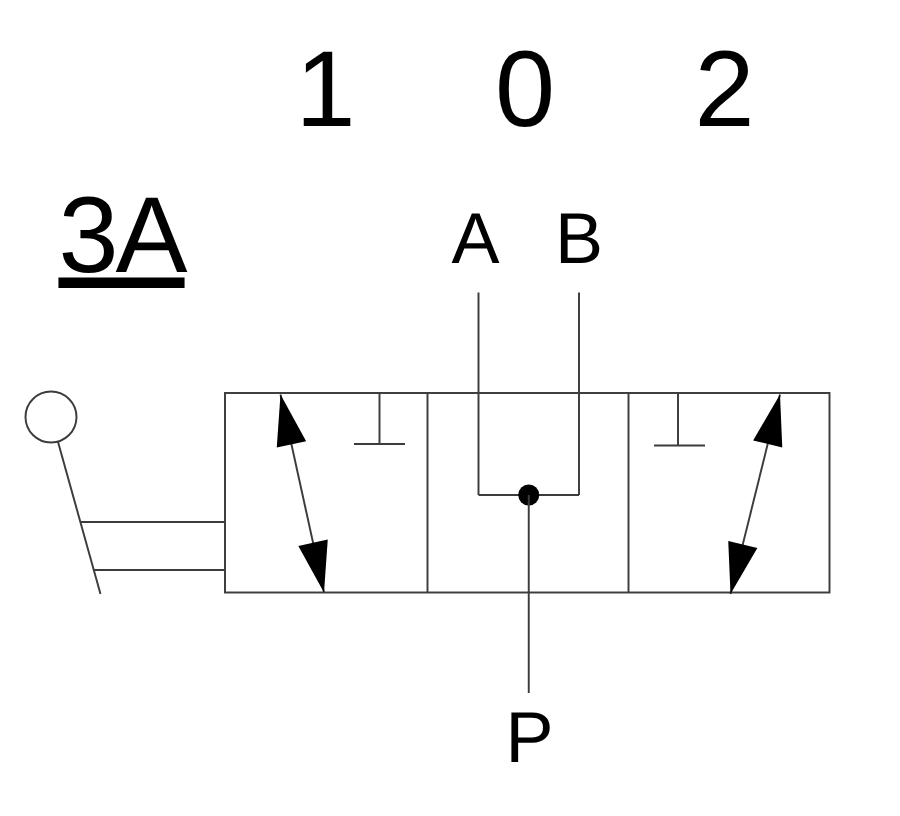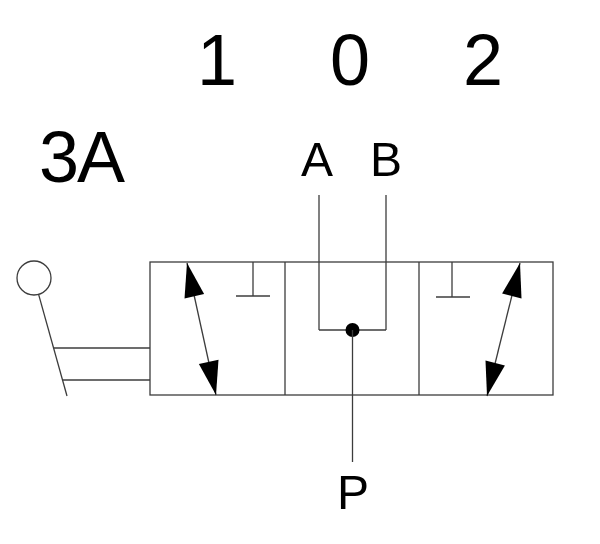--- a/index.html
+++ b/index.html
@@ -17,21 +17,21 @@
     font-family: "Liberation Sans", "DejaVu Sans", sans-serif;
     color: #000000;
     line-height: 1;
     white-space: nowrap;
   }
   .lbl-lg { font-size: 72px; }
   .lbl-sm { font-size: 48px; }
   #lbl-pos-1 { left: 217px; top: 60px; }
   #lbl-pos-0 { left: 350px; top: 60px; }
   #lbl-pos-2 { left: 483px; top: 60px; }
-  #lbl-3a    { left: 81px;  top: 157px; letter-spacing: -2px; }
+  #lbl-3a    { left: 81px;  top: 157px; letter-spacing: -2px; text-decoration: underline; }
   #lbl-a     { left: 317px; top: 160px; }
   #lbl-b     { left: 386px; top: 160px; }
   #lbl-p     { left: 353px; top: 493px; }
   .line  { stroke: #3c3c3c; stroke-width: 1.3; fill: none; }
   .solid { fill: #000000; stroke: none; }
   .knob  { fill: #ffffff; stroke: #3c3c3c; stroke-width: 1.3; }
 </style>
 </head>
 <body>
 

